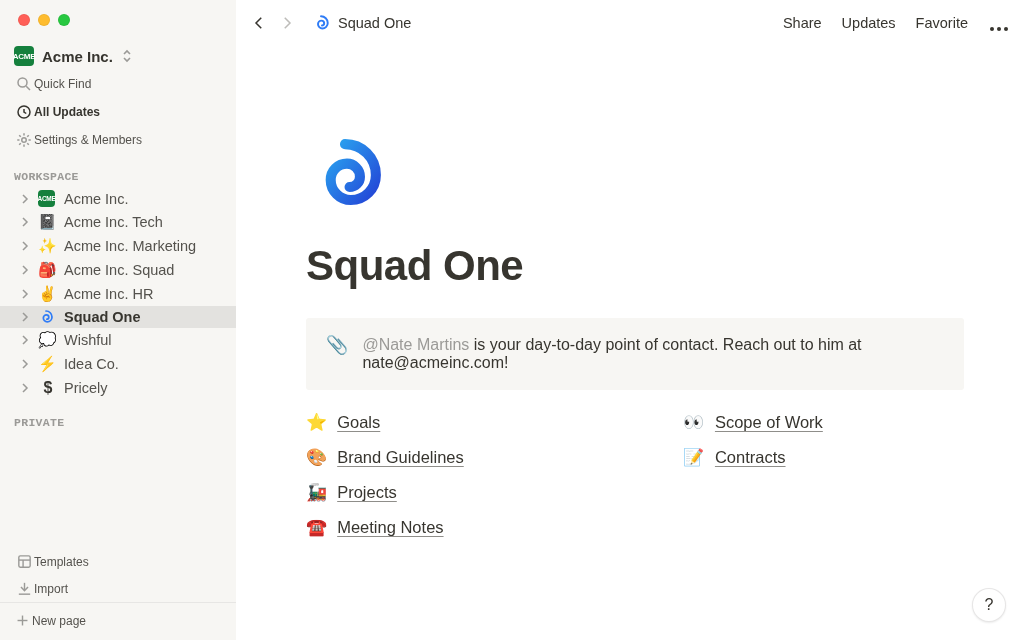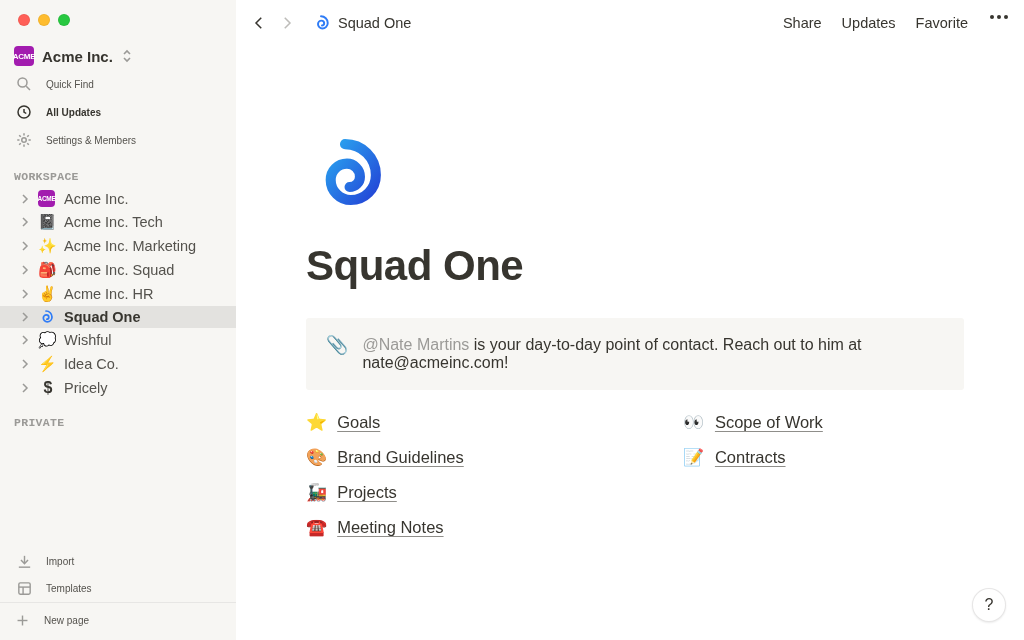--- a/index.html
+++ b/index.html
@@ -5,39 +5,39 @@
   * { box-sizing: border-box; margin: 0; padding: 0; }
   html, body { width: 1024px; height: 640px; font-family: -apple-system, BlinkMacSystemFont, "Segoe UI", Helvetica, Arial, sans-serif; color: #37352f; background: #fff; }
   .app { display: flex; width: 100%; height: 100%; }
   .sidebar { width: 236px; height: 100%; background: #f7f6f3; display: flex; flex-direction: column; font-size: 14px; color: #37352f; }
   .traffic-lights { display: flex; gap: 8px; padding: 14px 0 0 18px; height: 36px; }
   .traffic-lights .dot { width: 12px; height: 12px; border-radius: 50%; }
   .red { background: #ff5f57; border:1px solid rgba(0,0,0,.05);}
   .yellow { background: #febc2e; border:1px solid rgba(0,0,0,.05);}
   .green { background: #28c840; border:1px solid rgba(0,0,0,.05);}
   .workspace-switcher { display:flex; align-items:center; gap:8px; padding: 10px 14px 4px 14px; font-weight:600; font-size:15px; cursor:pointer;}
-  .ws-badge { width:20px; height:20px; border-radius:4px; background:#a21caf; color:#fff; font-size:8px; font-weight:700; display:flex; align-items:center; justify-content:center; letter-spacing:-0.3px;}
+  .ws-badge { width:20px; height:20px; border-radius:4px; background:#15803d; color:#fff; font-size:8px; font-weight:700; display:flex; align-items:center; justify-content:center; letter-spacing:-0.3px;}
   .chevrons { width:12px; height:16px; position:relative; color:#9b9a97;}
   .chevrons svg { position:absolute; left:0; }
-  .nav-row { display:flex; align-items:center; gap:12px; padding: 5px 14px; cursor:pointer; color:#54524d; font-size:10px;}
+  .nav-row { display:flex; align-items:center; gap:0; padding: 5px 14px; cursor:pointer; color:#54524d; font-size:12px;}
   .nav-row.bold { font-weight:600; color:#37352f; }
   .icon-slot { width:20px; display:flex; align-items:center; justify-content:center; color:#9b9a97;}
   .section-head { font-size:11.5px; font-weight:600; letter-spacing:0.3px; color:#9b9a97; padding: 16px 14px 4px 14px; text-transform:uppercase;font-family:Liberation Mono, monospace;}
   .tree { }
   .tree-row { display:flex; align-items:center; gap:6px; padding:3px 10px 3px 18px; cursor:pointer; color:#54524d; font-size:14.5px;}
   .tree-row.selected { background: rgba(55,53,47,.1); font-weight:600; color:#37352f;}
   .tree-caret { width:14px; color:#9b9a97; display:flex; align-items:center; justify-content:center;}
   .tree-emoji { width:20px; text-align:center; font-size:15px;}
   .sidebar-bottom { margin-top:auto; border-top:1px solid rgba(55,53,47,0); padding-bottom:2px;}
   .main { flex:1; display:flex; flex-direction:column; background:#fff;}
   .topbar { height:46px; display:flex; align-items:center; padding:0 14px; gap:10px;}
   .topbar .nav-arrows { display:flex; gap:10px; color:#37352f;}
   .topbar .nav-arrows .arrow { width:18px; height:18px; cursor:pointer; display:flex; align-items:center; justify-content:center;}
   .breadcrumb { display:flex; align-items:center; gap:8px; font-size:14.5px; cursor:pointer; padding:4px 6px; border-radius:3px;}
-  .top-actions { margin-left:auto; display:flex; align-items:flex-start; gap:20px; font-size:14.5px; color:#37352f;}
+  .top-actions { margin-left:auto; display:flex; align-items:flex-end; gap:20px; font-size:14.5px; color:#37352f;}
   .top-actions .action { cursor:pointer;}
   .more-dots { display:flex; gap:3px; cursor:pointer; padding:0 2px;}
   .more-dots span { width:4px; height:4px; border-radius:50%; background:#37352f;}
   .content { flex:1; padding: 0 60px 40px 60px; overflow:auto;}
   .content-inner { max-width: 680px; margin: 0 0 0 0; padding-left:10px;}
   .spiral-big { margin-top: 90px; }
   .page-title { font-size: 42px; font-weight:700; margin-top: 28px; letter-spacing:-0.5px;}
   .callout { margin-top: 28px; background:#f7f6f3; border-radius:3px; padding:18px 20px; display:flex; gap:14px; font-size:16px; color:#37352f;}
   .callout .attach { font-size:18px; line-height:1;}
   .callout .mention { color:#9b9a97;margin-top:22px;}
@@ -193,36 +193,36 @@
           </div>
         </div>
 
       <div class="section-head">PRIVATE</div>
     </div>
 
     <div class="sidebar-bottom">
       <div class="nav-row">
         <span class="icon-slot">
           <svg width="17" height="17" viewBox="0 0 24 24" fill="none" stroke="currentColor" stroke-width="2">
+              <rect x="4" y="4" width="16" height="16" rx="2"></rect>
+              <line x1="4" y1="10" x2="20" y2="10"></line>
+              <line x1="10" y1="10" x2="10" y2="20"></line>
+            </svg>
+        </span>
+        <span>Templates</span>
+      </div>
+      <div class="nav-row">
+        <span class="icon-slot">
+          <svg width="17" height="17" viewBox="0 0 24 24" fill="none" stroke="currentColor" stroke-width="2">
               <path d="M12 4v10"></path>
               <path d="M7 10l5 5 5-5"></path>
               <path d="M4 20h16"></path>
             </svg>
         </span>
         <span>Import</span>
-      </div>
-      <div class="nav-row">
-        <span class="icon-slot">
-          <svg width="17" height="17" viewBox="0 0 24 24" fill="none" stroke="currentColor" stroke-width="2">
-              <rect x="4" y="4" width="16" height="16" rx="2"></rect>
-              <line x1="4" y1="10" x2="20" y2="10"></line>
-              <line x1="10" y1="10" x2="10" y2="20"></line>
-            </svg>
-        </span>
-        <span>Templates</span>
       </div>
       <div class="nav-row" style="border-top:1px solid rgba(55,53,47,.08); padding-top:9px; padding-bottom:9px;padding-left:12px;">
         <span class="icon-slot">
           <svg width="17" height="17" viewBox="0 0 24 24" fill="none" stroke="currentColor" stroke-width="2">
               <line x1="12" y1="5" x2="12" y2="19"></line>
               <line x1="5" y1="12" x2="19" y2="12"></line>
             </svg>
         </span>
         <span>New page</span>
       </div>

